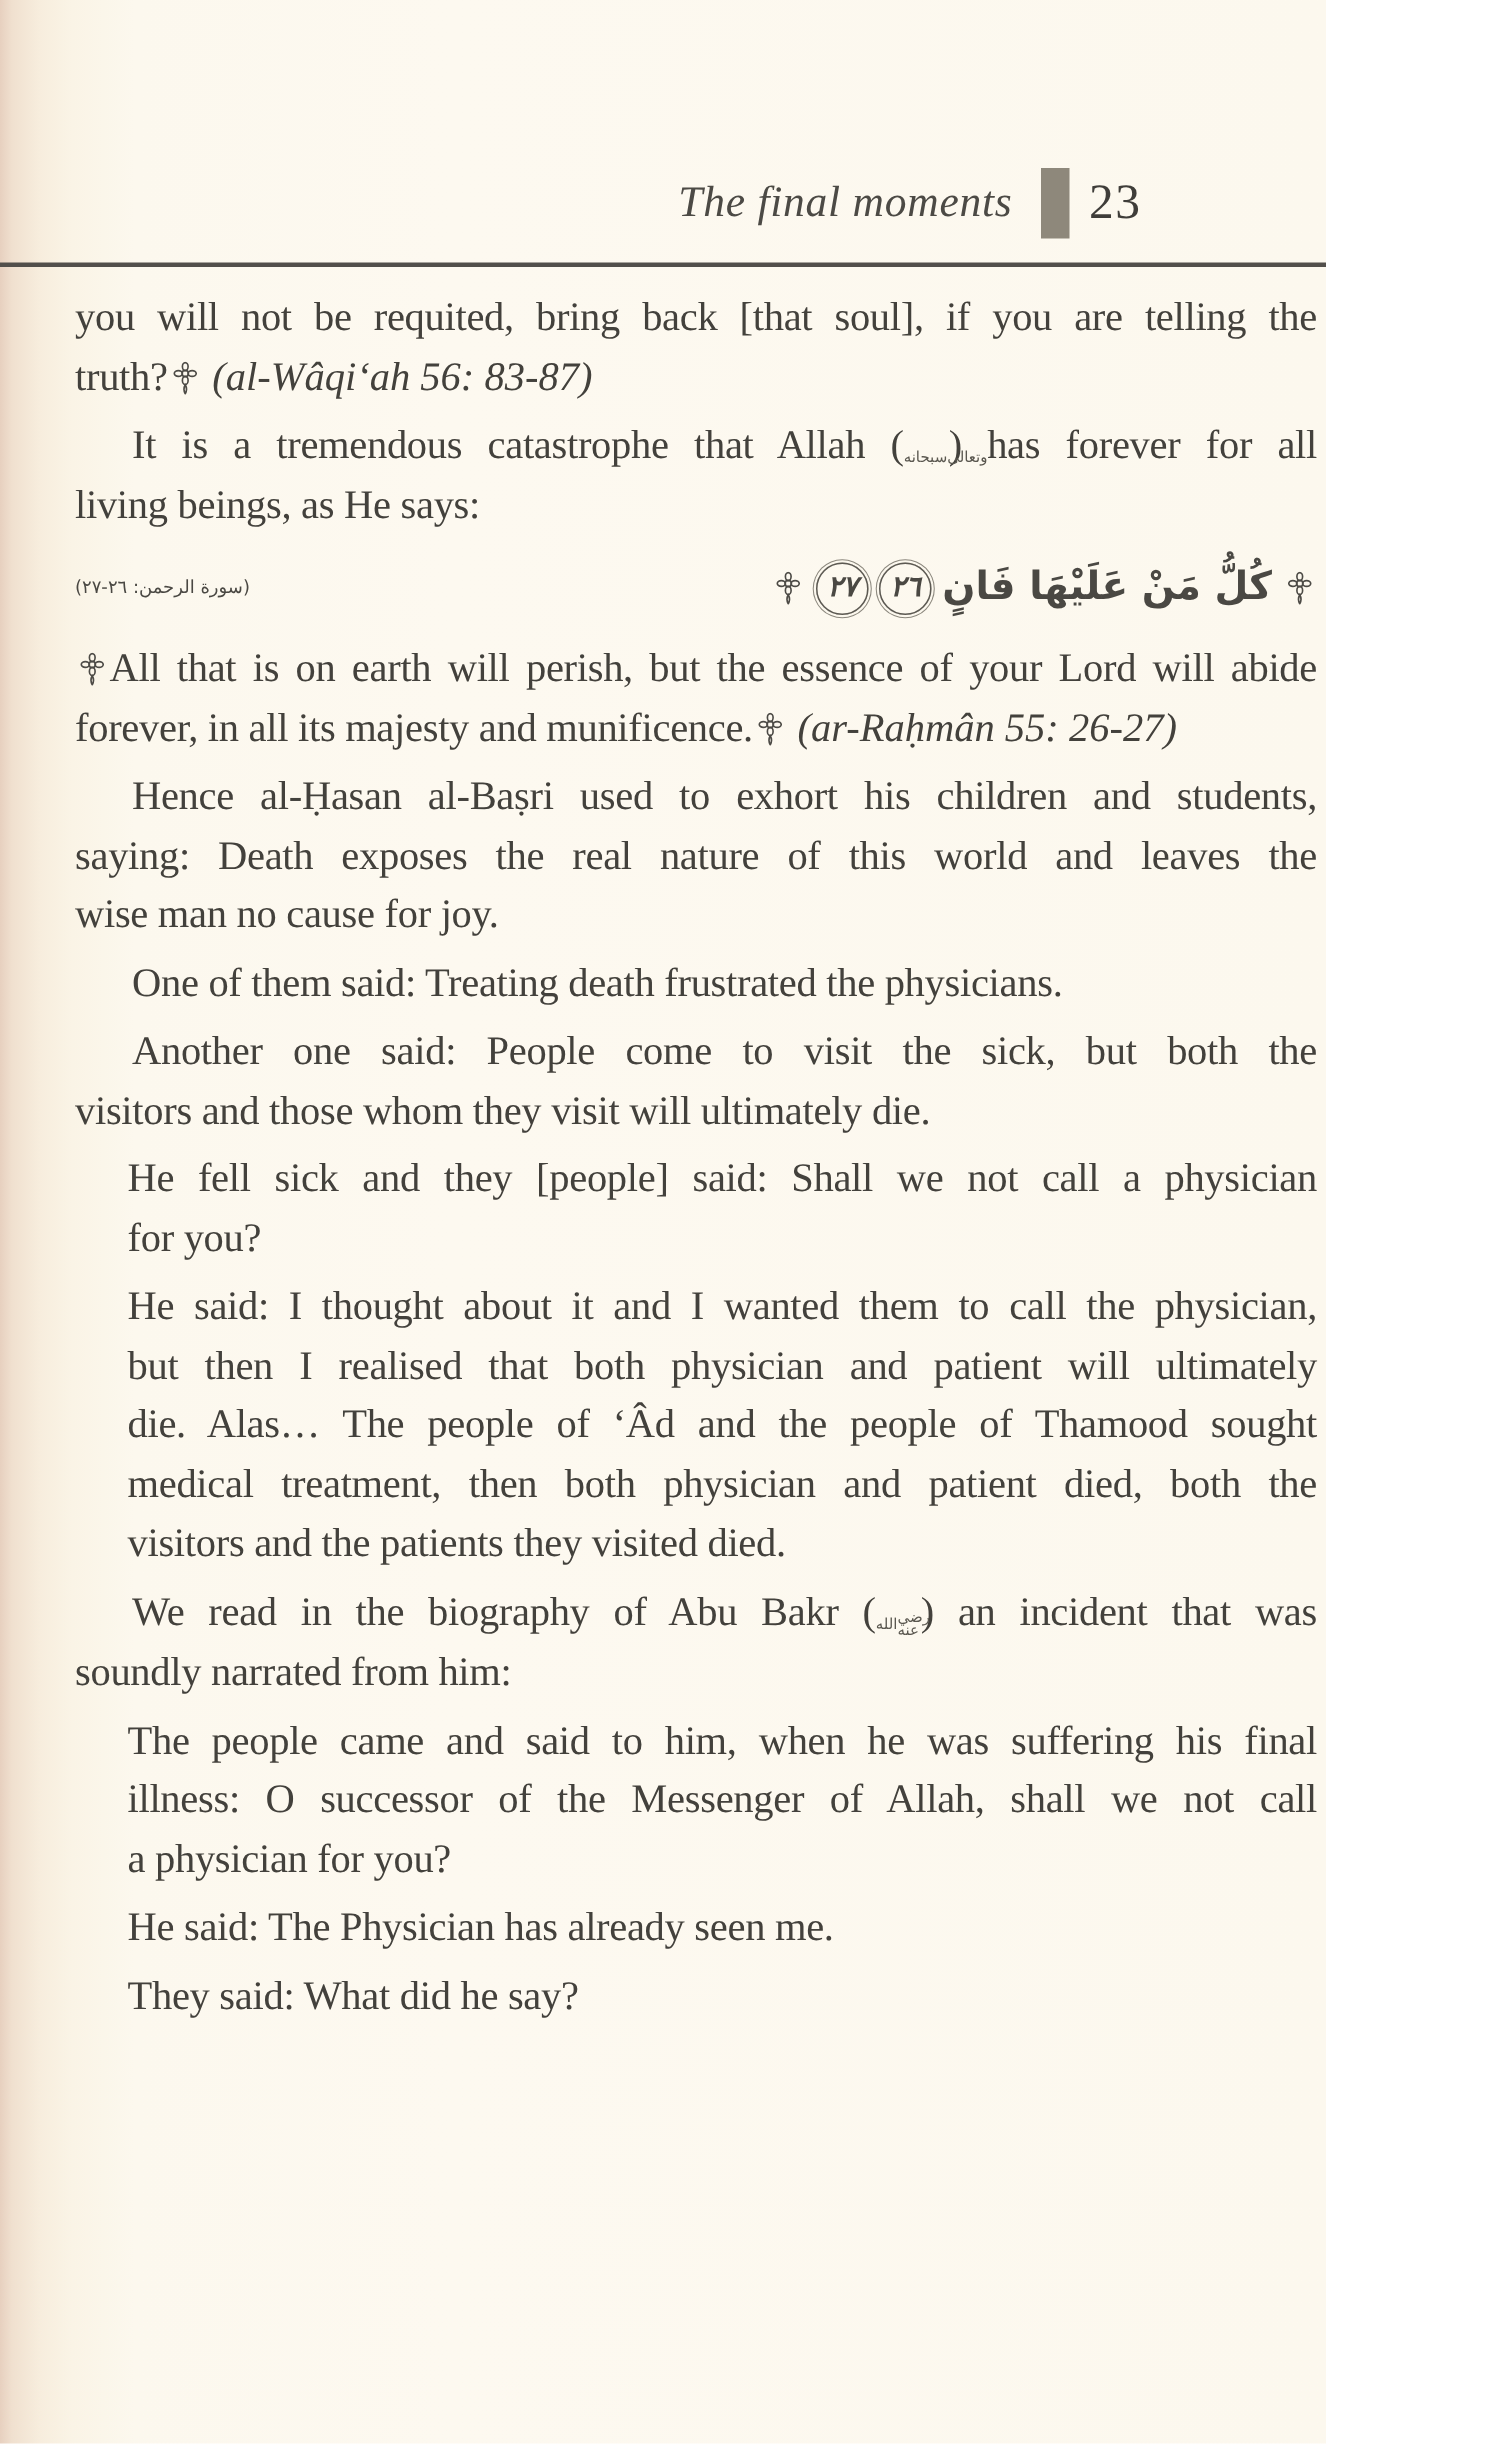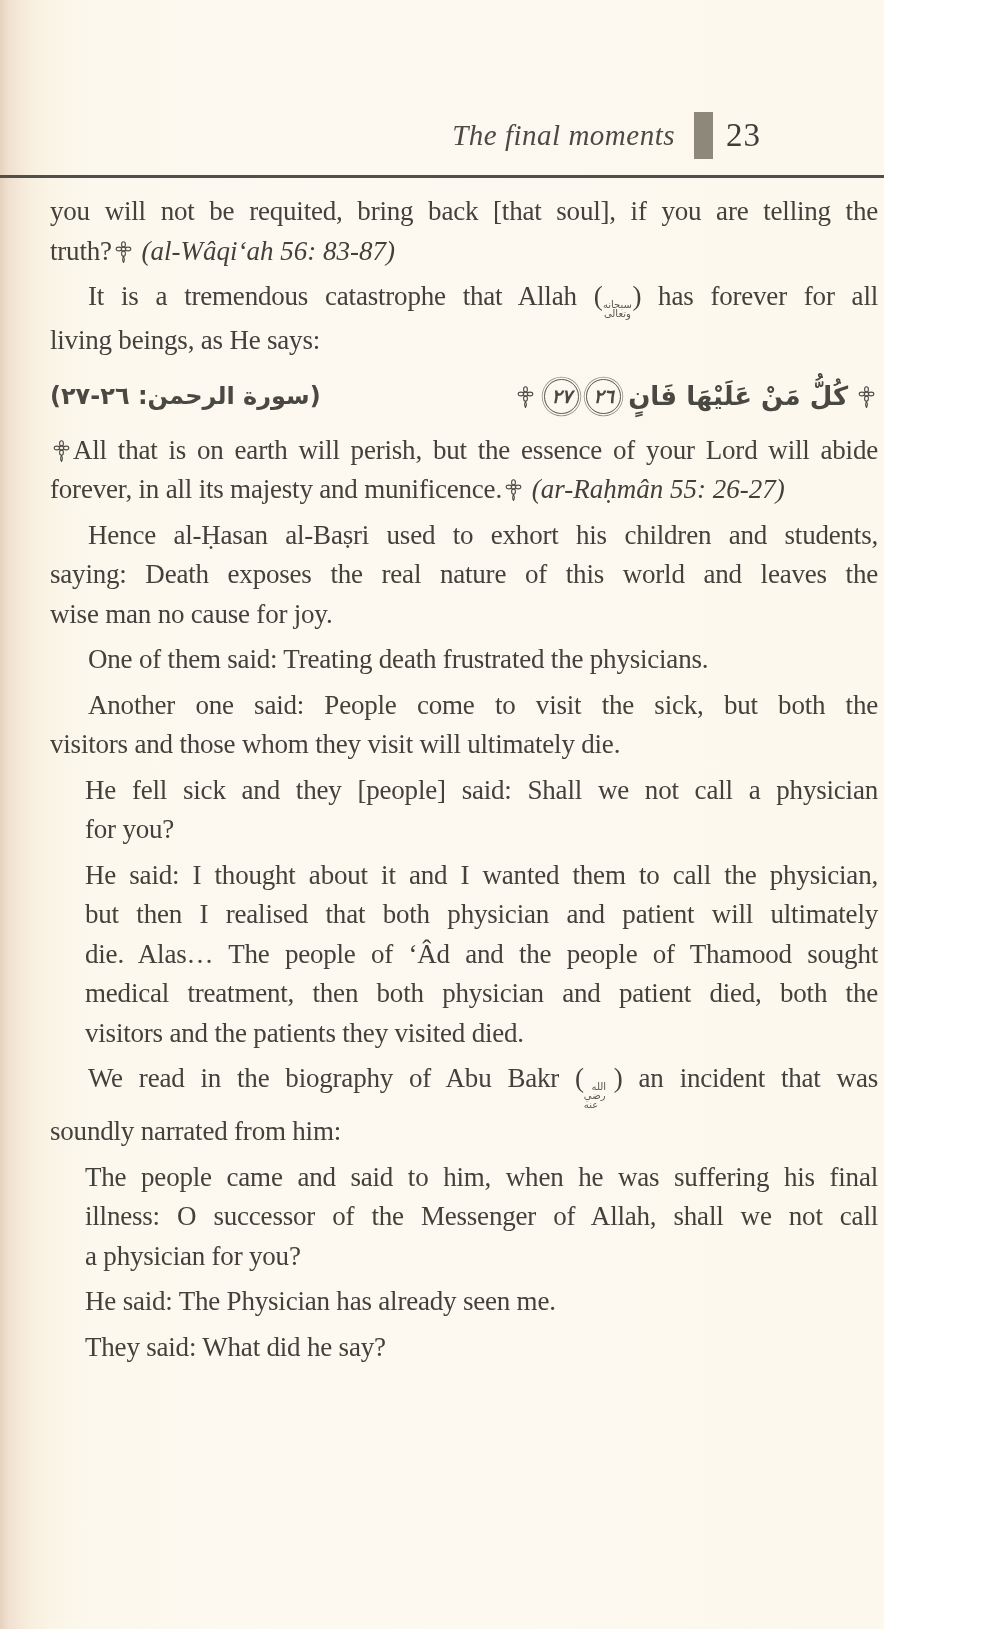--- a/index.html
+++ b/index.html
@@ -36,42 +36,42 @@
   }
   .para{margin-top:6px;}
   .para:first-child{margin-top:2px;}
   .para.quote{margin-left:35px;}
   .line{min-height:39.5px;}
   .line.j{text-align:justify;text-align-last:justify;}
   .line.fl{text-indent:38px;}
   .it{font-style:italic;letter-spacing:0;}
   .orn{display:inline-block;vertical-align:-3px;margin:0 3px;}
   .stack{
-    display:inline-flex;flex-direction:column;align-items:center;
+    display:inline-flex;flex-direction:row;align-items:center;
     vertical-align:-6px;line-height:9px;font-size:10px;
     font-family:"DejaVu Sans", sans-serif;letter-spacing:0;
     color:#5a574f;transform:translateY(-3px);width:30px;text-indent:0;
   }
   .arabic{
     direction:rtl;
     display:flex;justify-content:space-between;align-items:center;
     margin:10px 0 8px;min-height:52px;
     font-family:"DejaVu Sans", sans-serif;
     font-weight:bold;font-size:26px;color:#4a4843;
     letter-spacing:0;
   }
   .arabic .verse{display:inline-flex;align-items:center;gap:7px;}
   .ayah{
     display:inline-flex;align-items:center;justify-content:center;
     width:33px;height:33px;border:1.6px solid #5c5952;border-radius:50%;
     box-shadow:0 0 0 1.5px #fcf8ee,0 0 0 2.2px #8a867c;
     font-size:19px;font-weight:bold;flex:none;font-style:italic;
   }
   .arabic .ref{
-    font-size:24px;font-weight:bold;color:#4a4843;white-space:nowrap;
+    font-size:12px;font-weight:normal;color:#4a4843;white-space:nowrap;
   }
   .speck{
     position:absolute;top:1437px;left:986px;width:9px;height:17px;
     background:var(--speck,#d9bf98);border-radius:60% 40% 50% 60%;
     transform:rotate(18deg);filter:blur(1px);opacity:.8;
   }
 </style>
 </head>
 <body>
 

